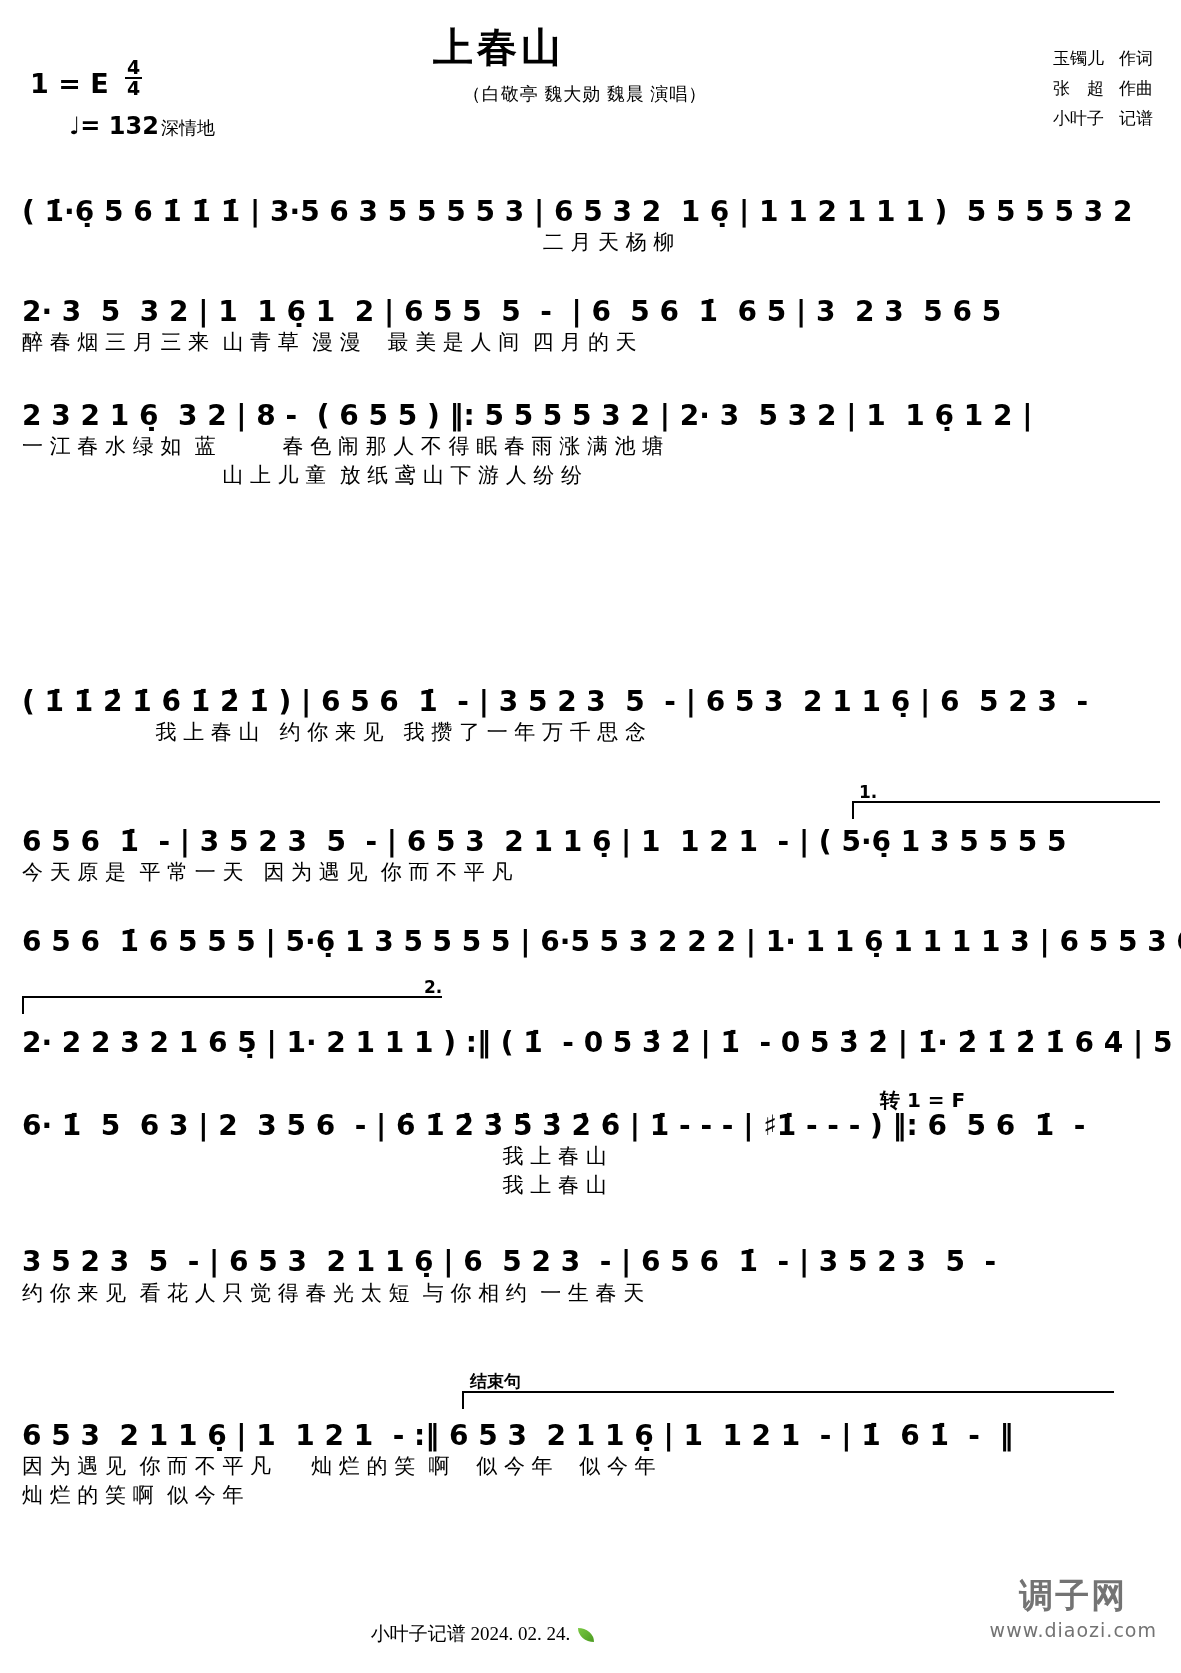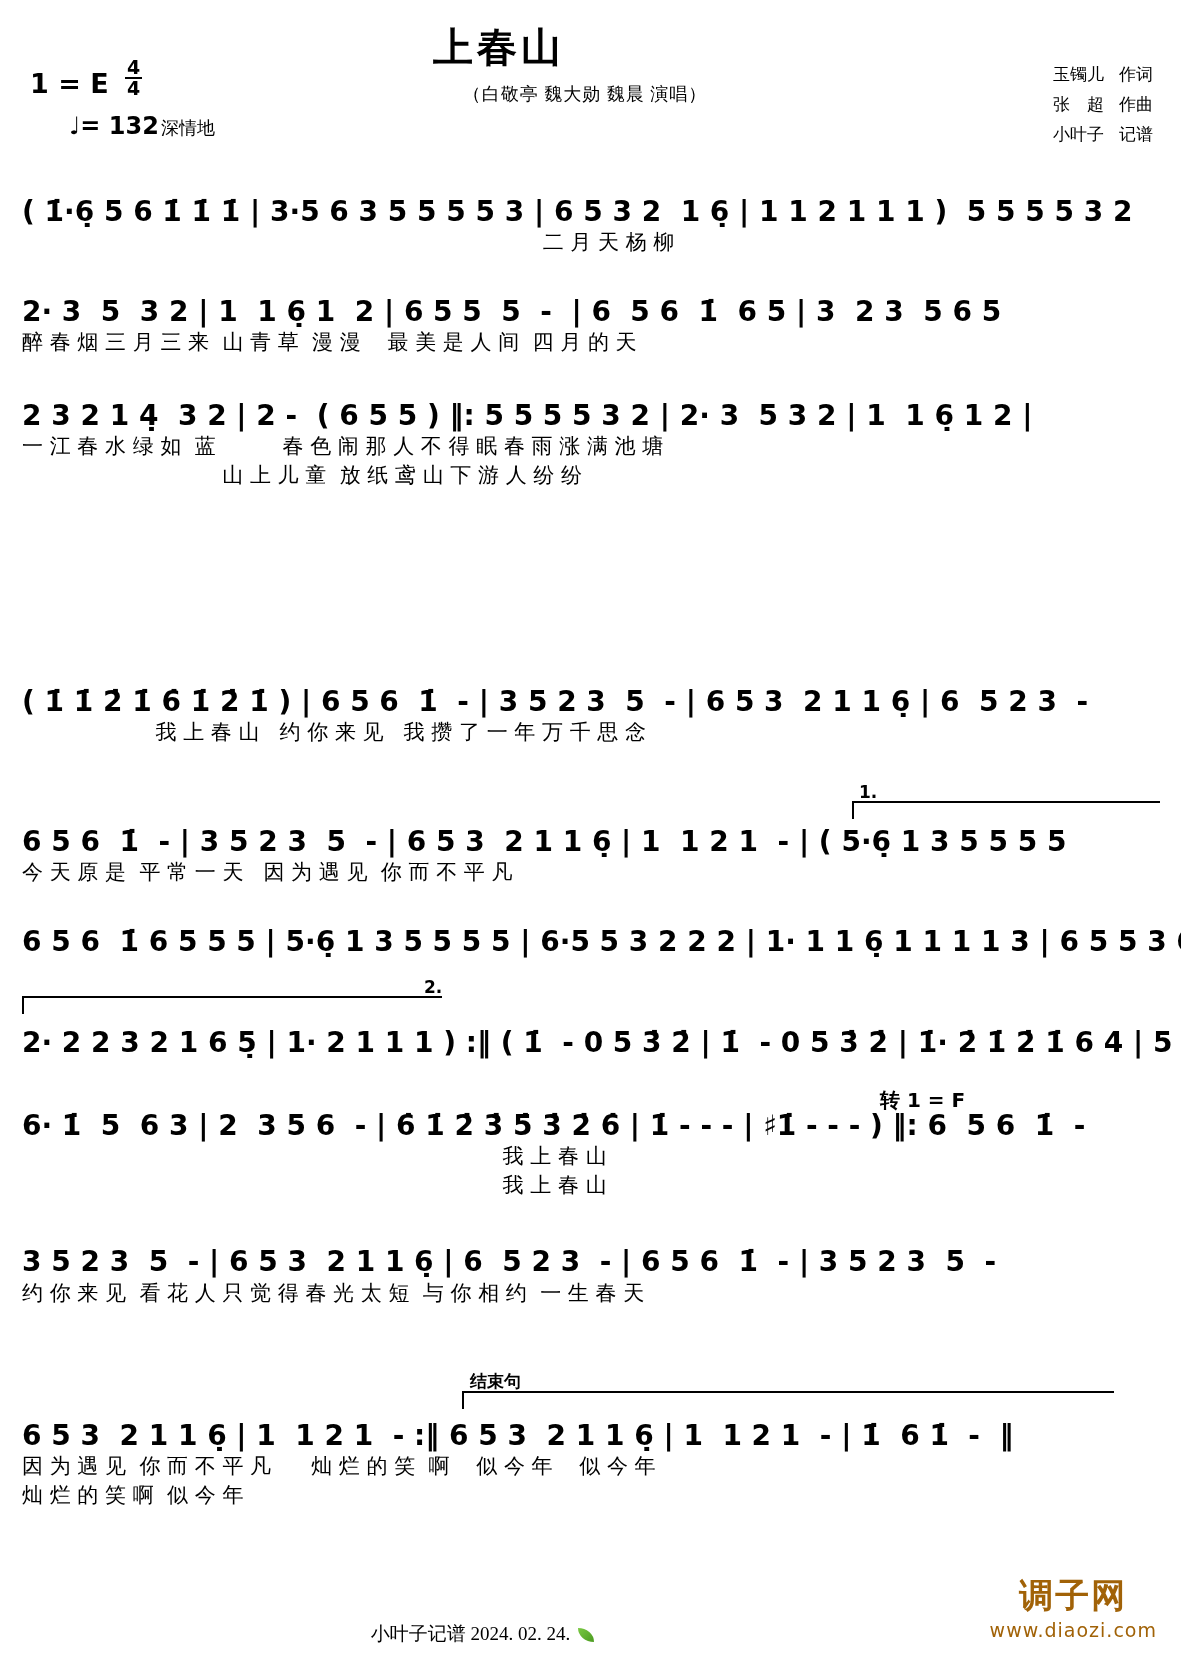--- a/index.html
+++ b/index.html
@@ -23,21 +23,21 @@
   }
   .keyblock{position:absolute;left:30px;top:58px;font-size:27px;font-weight:bold;
     font-family:"DejaVu Sans","Liberation Sans",sans-serif;}
   .keyblock .frac{display:inline-block;vertical-align:-2px;text-align:center;font-size:19px;line-height:1.0;margin-left:7px;}
   .keyblock .frac .num{display:block;border-bottom:2px solid #000;padding:0 2px;}
   .keyblock .frac .den{display:block;padding:0 2px;}
   .tempo{position:absolute;left:30px;top:112px;font-size:24px;font-weight:bold;
     font-family:"DejaVu Sans","Liberation Sans",sans-serif;margin-left:39px;}
   .tempo .expr{font-size:18px;font-weight:normal;margin-left:2px;
     font-family:"DejaVu Sans","Liberation Sans",sans-serif;}
-  .credits{position:absolute;right:28px;top:60px;text-align:left;font-size:17px;line-height:1.75;}
+  .credits{position:absolute;right:28px;top:44px;text-align:left;font-size:17px;line-height:1.75;}
   .credits div span.nm{display:inline-block;min-width:66px;}
 
   
   .sys{position:absolute;left:22px;width:1140px;margin-top:39px;}
   .notes{
     font-family:"DejaVu Sans","Liberation Sans",sans-serif;
     font-size:28px;font-weight:bold;letter-spacing:0px;
     white-space:pre;line-height:1.08;
   }
   .lyr{
@@ -55,21 +55,21 @@
   .endbox span{position:absolute;left:6px;top:-23px;font-size:17px;
      font-family:"DejaVu Sans","Liberation Sans",sans-serif;}
   .modbox{position:absolute;font-size:20px;font-weight:bold;
      font-family:"DejaVu Sans","Liberation Sans",sans-serif;}
 
   
   .footer{position:absolute;left:0;bottom:26px;width:965px;text-align:center;font-size:19px;}
   .leaf{display:inline-block;width:16px;height:14px;margin-left:8px;
     background:linear-gradient(135deg,#7ac943 0%,#4b9b20 100%);
     border-radius:0 100% 0 100%;vertical-align:-2px;}
-  .wm{position:absolute;right:24px;bottom:32px;text-align:center;color:#a16207;}
+  .wm{position:absolute;right:24px;bottom:32px;text-align:center;color:#737373;}
   .wm .big{font-size:34px;font-weight:bold;letter-spacing:2px;
     font-family:"DejaVu Sans","Liberation Sans",sans-serif;}
   .wm .small{font-size:19px;letter-spacing:1px;
     font-family:"DejaVu Sans","Liberation Sans",sans-serif;}
 </style>
 </head>
 <body>
 
 <div class="sheet">
 
@@ -104,21 +104,21 @@
     <div class="notes">( 1̇·6̣ 5 6 1̇ 1̇ 1̇ | 3·5 6 3 5 5 5 5 3 | 6 5 3 2  1 6̣ | 1 1 2 1 1 1 )  5 5 5 5 3 2</div>
     <div class="lyr">                                                                              二 月 天 杨 柳</div>
   </div>
 
   <div class="sys" style="top:258px;">
     <div class="notes">2· 3  5  3 2 | 1  1 6̣ 1  2 | 6 5 5  5  -  | 6  5 6  1̇  6 5 | 3  2 3  5 6 5</div>
     <div class="lyr">醉 春 烟 三 月 三 来  山 青 草  漫 漫    最 美 是 人 间  四 月 的 天</div>
   </div>
 
   <div class="sys" style="top:362px;">
-    <div class="notes">2 3 2 1 4̣  3 2 | 2 -  ( 6 5 5 ) ‖: 5 5 5 5 3 2 | 2· 3  5 3 2 | 1  1 6̣ 1 2 |</div>
+    <div class="notes">2 3 2 1 6̣  3 2 | 8 -  ( 6 5 5 ) ‖: 5 5 5 5 3 2 | 2· 3  5 3 2 | 1  1 6̣ 1 2 |</div>
     <div class="lyr">一 江 春 水 绿 如  蓝          春 色 闹 那 人 不 得 眠 春 雨 涨 满 池 塘</div>
     <div class="lyr lyr2">                              山 上 儿 童  放 纸 鸢 山 下 游 人 纷 纷</div>
   </div>
 
 
   <div class="sys" style="top:648px;">
     <div class="notes">( 1̇ 1̇ 2̇ 1̇ 6̇ 1̇ 2̇ 1̇ ) | 6 5 6  1̇  - | 3 5 2 3  5  - | 6 5 3  2 1 1 6̣ | 6  5 2 3  -</div>
     <div class="lyr">                    我 上 春 山   约 你 来 见   我 攒 了 一 年 万 千 思 念</div>
   </div>
 

